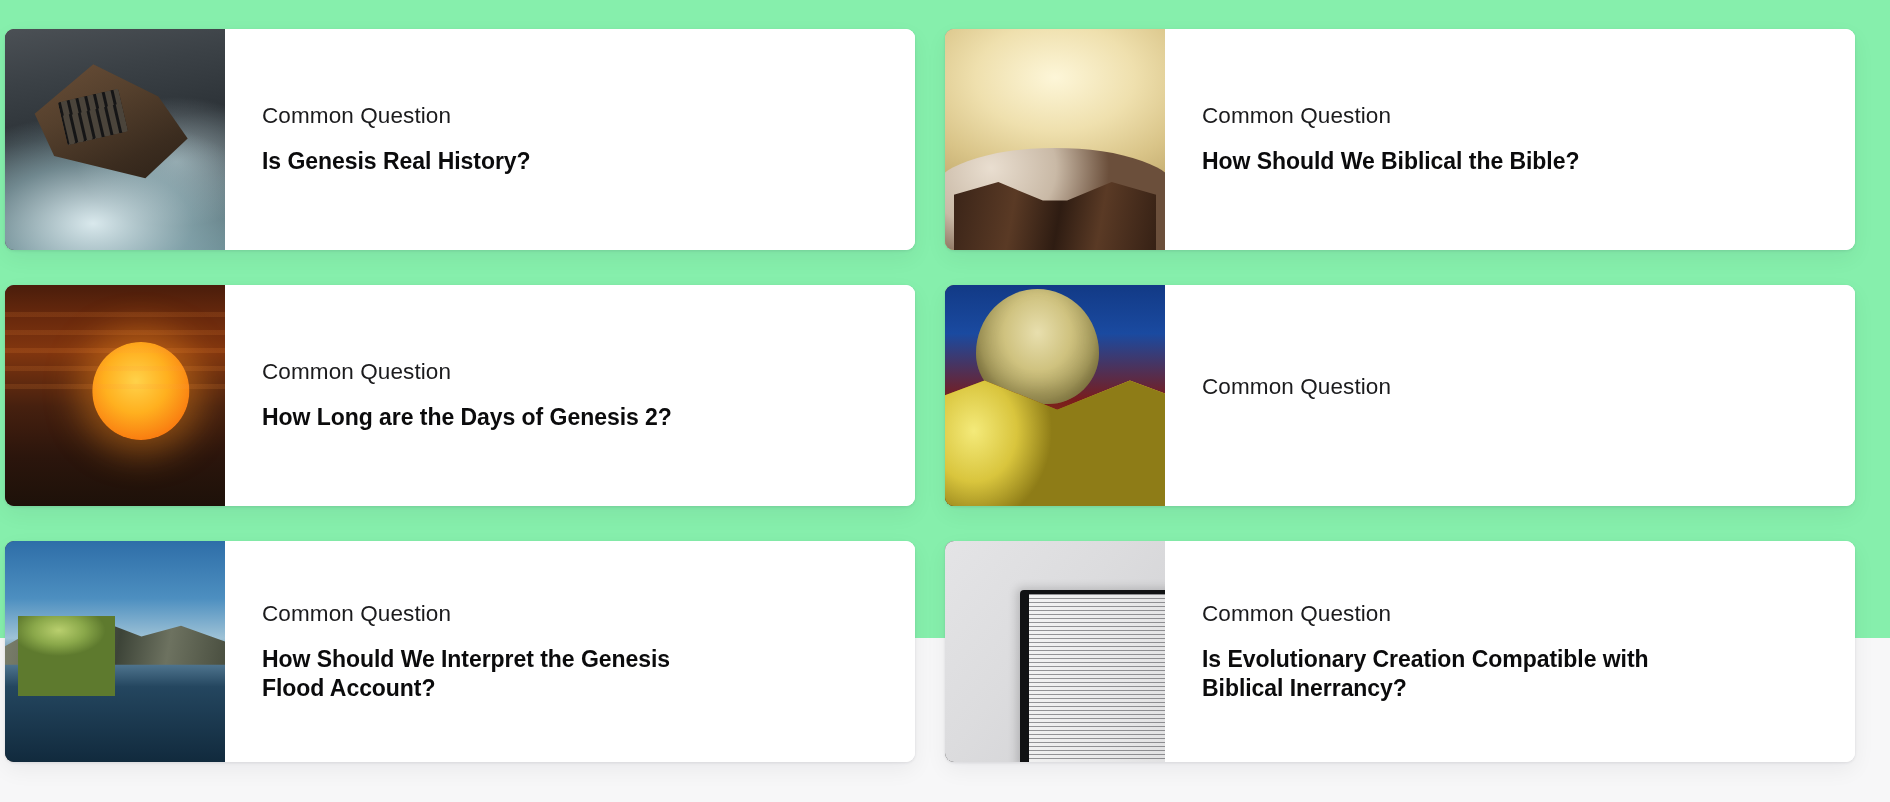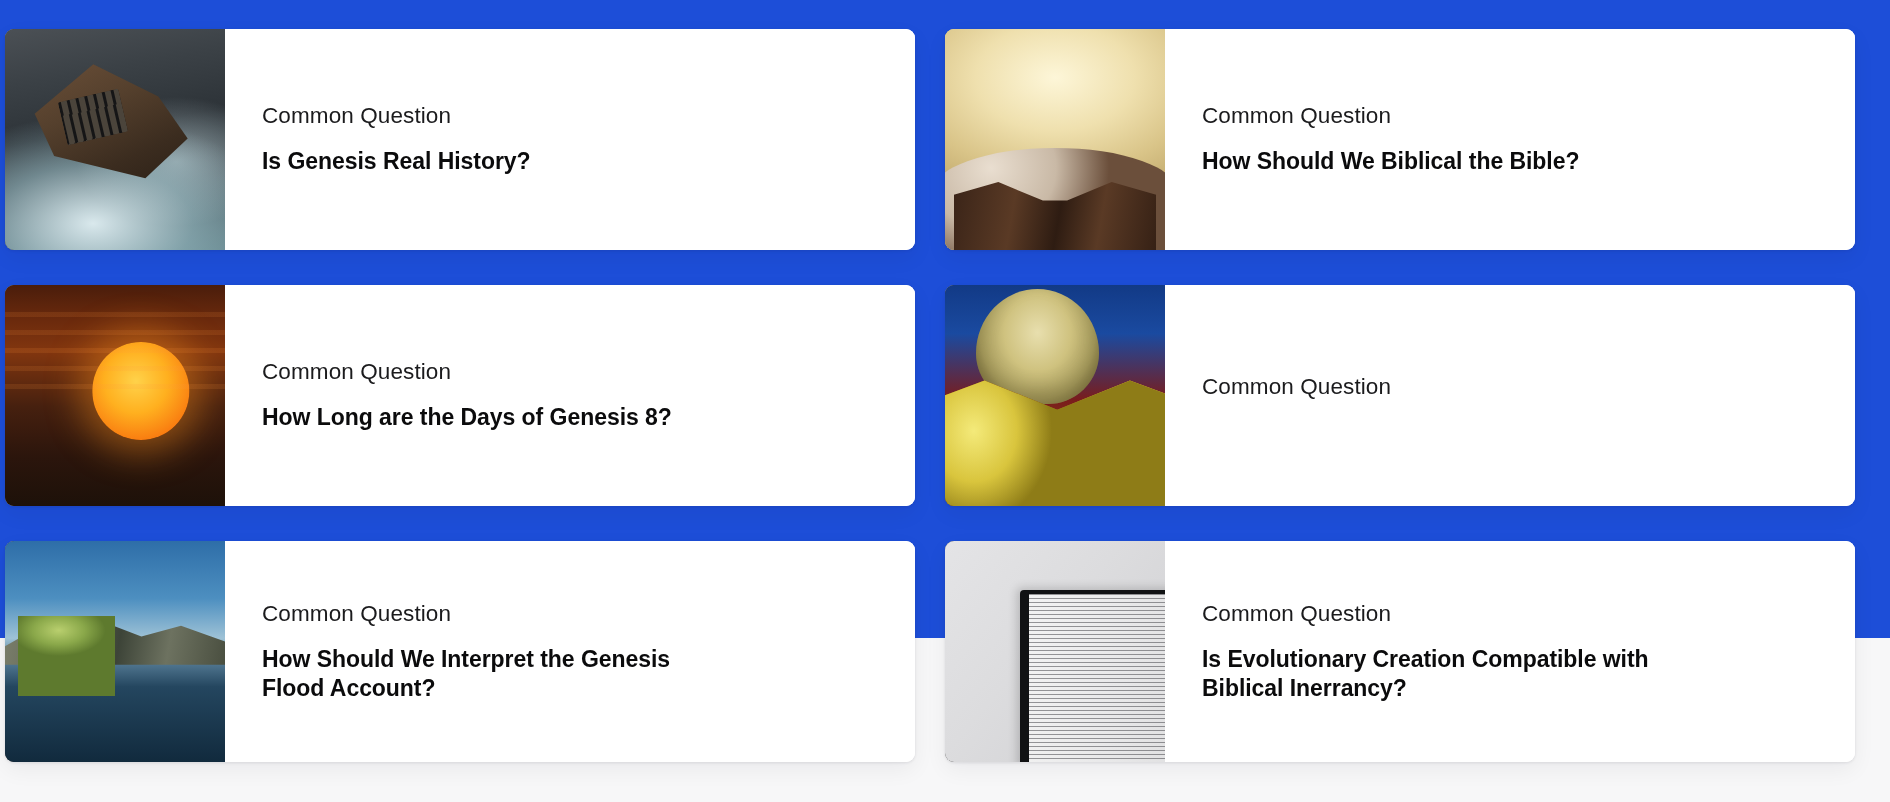--- a/index.html
+++ b/index.html
@@ -11,21 +11,21 @@
     height: 802px;
     overflow: hidden;
     background: #f7f7f8;
     font-family: "Liberation Sans", "DejaVu Sans", sans-serif;
   }
 
   #page {
     position: relative;
     width: 1890px;
     height: 638px;
-    background: #1d4ed8;
+    background: #86efac;
   }
 
   .grid {
     position: absolute;
     left: 5px;
     top: 29px;
     width: 1830px;
     display: grid;
     grid-template-columns: 910px 910px;
     column-gap: 30px;
@@ -265,21 +265,21 @@
         <div class="card-title">How Should We Biblical the Bible?</div>
       </div>
     </a>
 
     <a class="card">
       <div class="card-thumb">
         <div class="art art-sun"></div>
       </div>
       <div class="card-body">
         <div class="card-eyebrow">Common Question</div>
-        <div class="card-title">How Long are the Days of Genesis 8?</div>
+        <div class="card-title">How Long are the Days of Genesis 2?</div>
       </div>
     </a>
 
     <a class="card">
       <div class="card-thumb">
         <div class="art art-glass"></div>
       </div>
       <div class="card-body">
         <div class="card-eyebrow">Common Question</div>
       </div>

